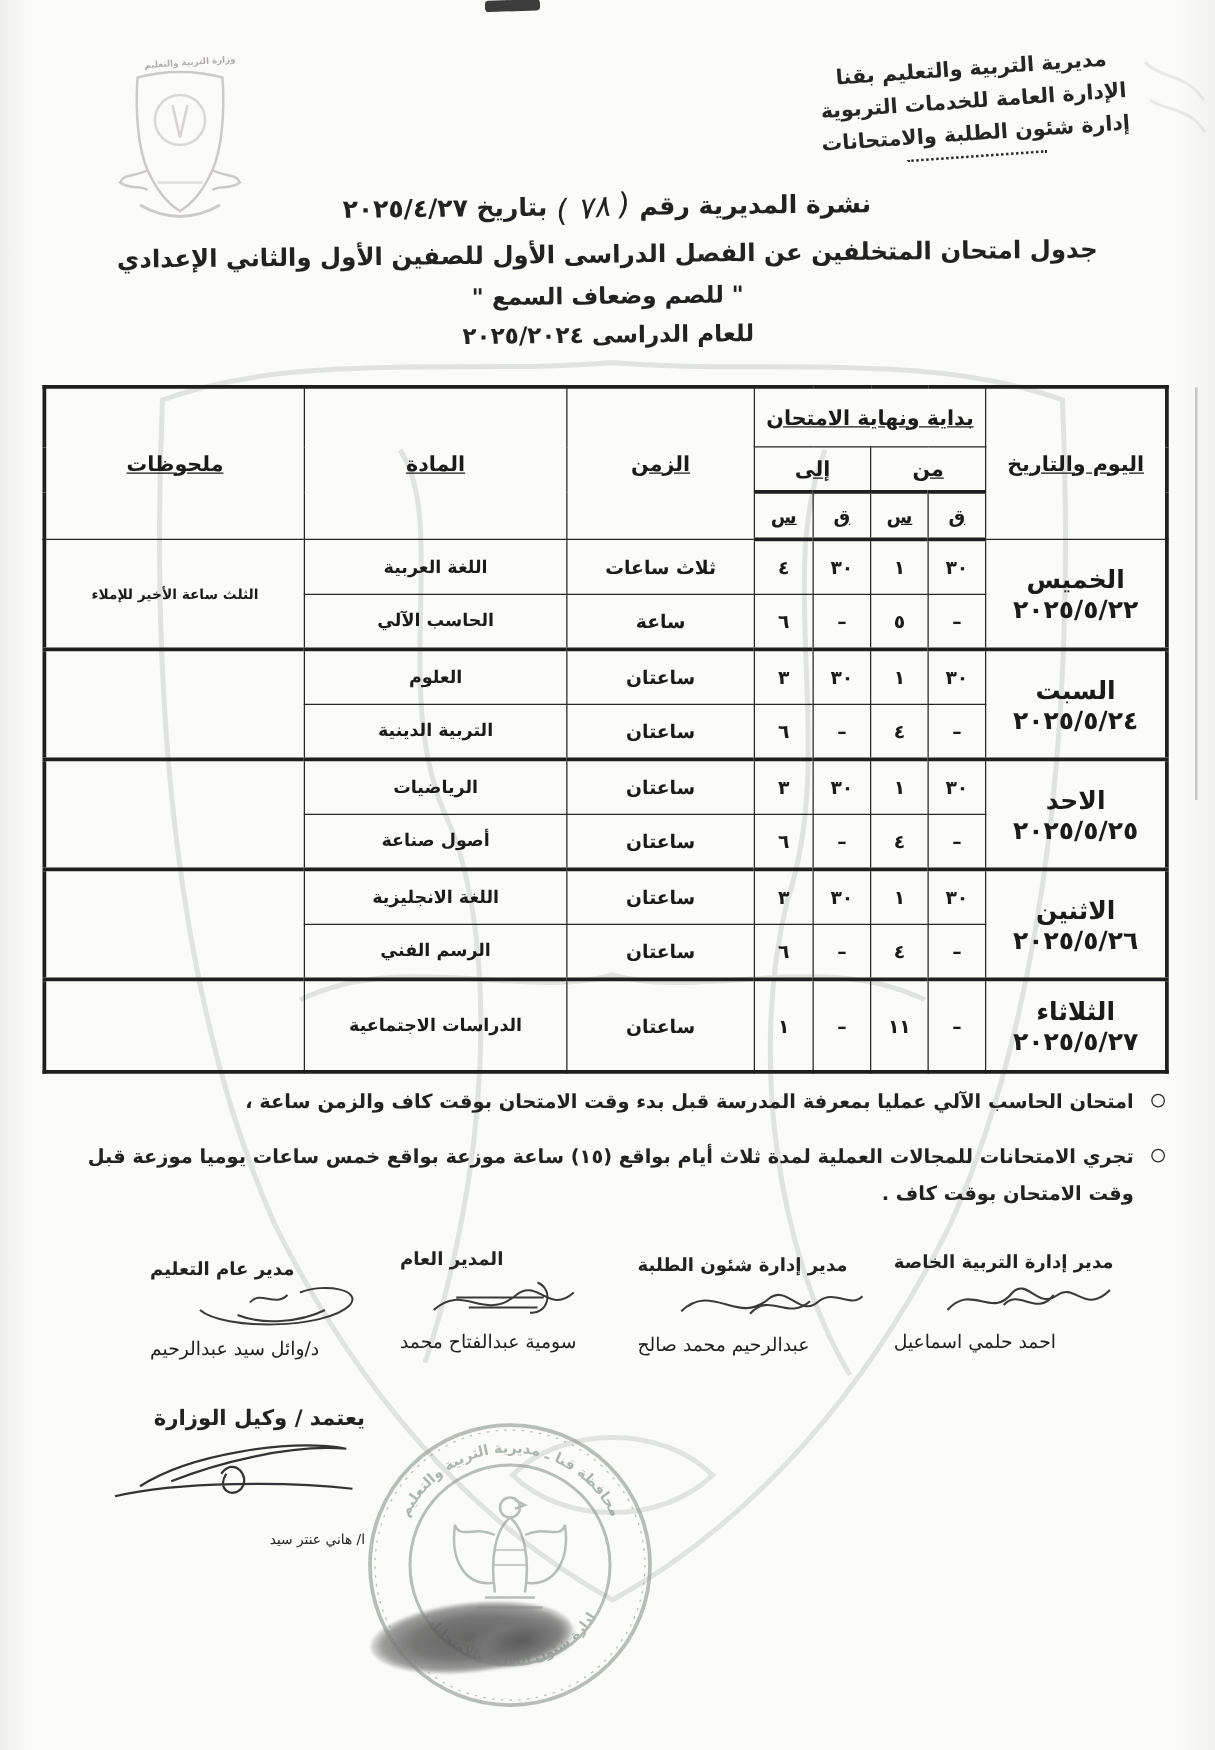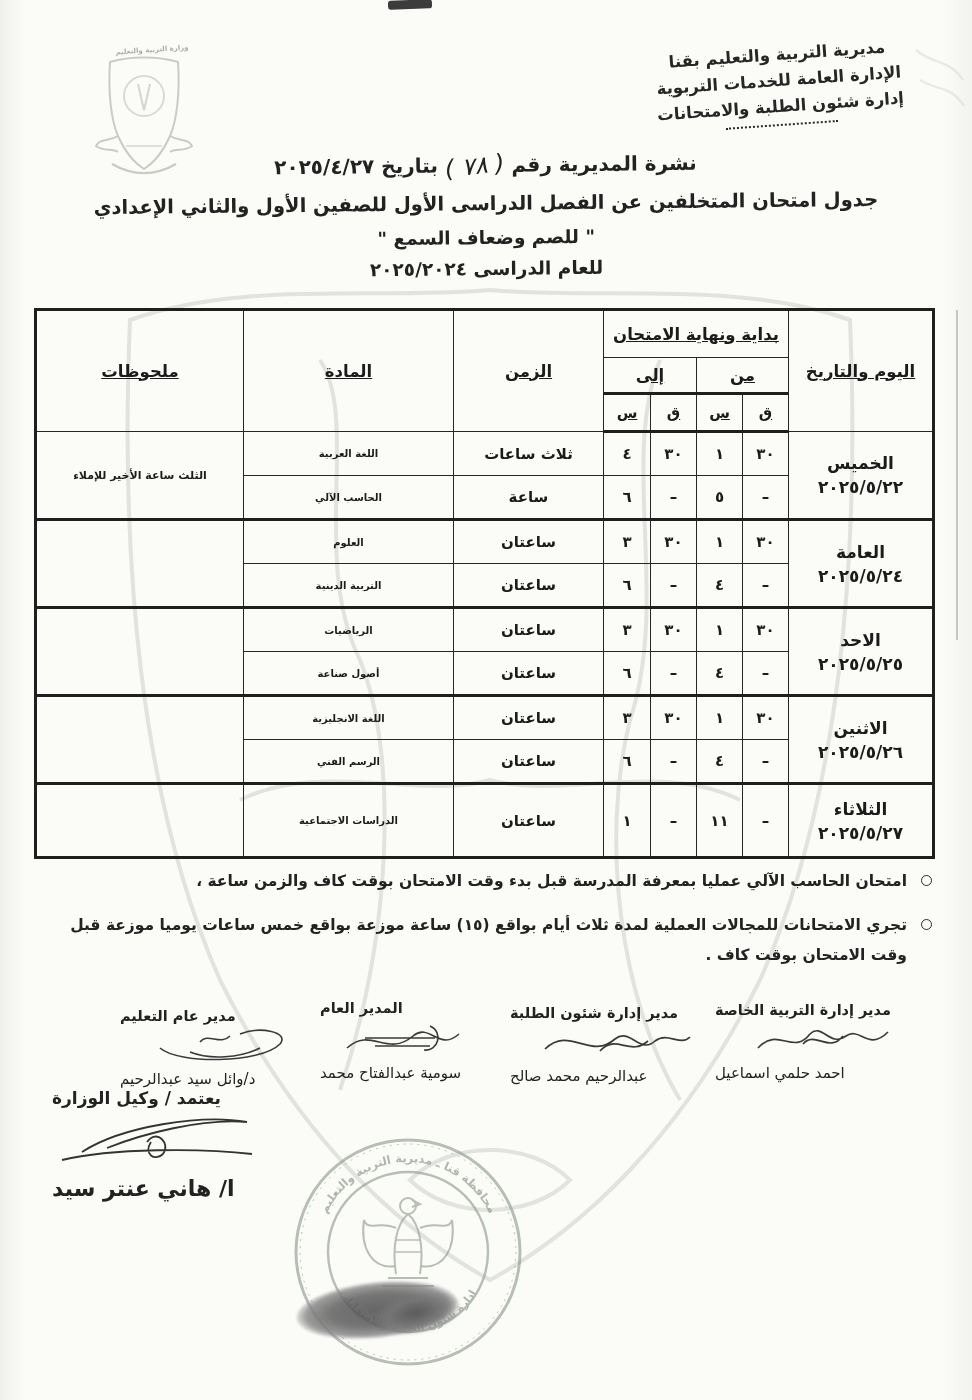--- a/index.html
+++ b/index.html
@@ -36,43 +36,43 @@
     border:3px solid #1f1f1f;background:transparent;
   }
   table.sched th,table.sched td{
     border:1.8px solid #262626;padding:0;text-align:center;vertical-align:middle;
     font-weight:700;color:#1b1b1b;overflow:hidden;
   }
   tr.h1{height:48px;} tr.h2{height:36px;} tr.h3{height:38px;}
   tr.body{height:44px;} tr.tall{height:74px;}
   th{font-size:16.5px;text-decoration:underline;}
   .sub{font-size:15px;}
-  td.daycell{font-size:17px;line-height:24px;}
+  td.daycell{font-size:20px;line-height:24px;}
   td.num{font-size:15px;}
-  td.subj{font-size:10px;}
+  td.subj{font-size:14px;}
   td.dur{font-size:15px;}
   td.note{font-size:11px;}
   .thick-top{border-top:3px solid #1f1f1f !important;}
   .thick-bot{border-bottom:3px solid #1f1f1f !important;}
   
   .notes{position:absolute;top:866px;right:40px;width:895px;color:#222;}
   .notes-head{
     font-size:16.5px;font-weight:700;text-decoration:underline;
     margin-bottom:16px;margin-right:2px;
   }
   .note-item{display:flex;gap:14px;align-items:flex-start;margin-bottom:14px;font-size:15.5px;font-weight:700;line-height:30px;}
   .bullet{flex:0 0 9px;margin-top:9px;width:9px;height:9px;border:1.8px solid #2a2a2a;border-radius:50%;}
   
   .sig{position:absolute;text-align:left;color:#222;}
   .sig .stitle{font-size:14.5px;font-weight:700;white-space:nowrap;}
   .sig .sname{font-size:15px;font-weight:400;white-space:nowrap;margin-top:2px;}
   .sig svg{display:block;margin:0 auto;}
-  .approval{position:absolute;top:1088px;left:52px;width:240px;text-align:left;color:#222;}
+  .approval{position:absolute;top:1125px;left:52px;width:240px;text-align:right;color:#222;}
   .approval .atitle{font-size:17px;font-weight:700;}
-  .approval .aname{font-size:22px;font-weight:700;margin-top:0px;}
+  .approval .aname{font-size:11px;font-weight:400;margin-top:12px;}
   
   .stamp{position:absolute;top:1128px;left:284px;width:248px;height:248px;opacity:.62;}
   .smudge{
     position:absolute;top:1282px;left:296px;width:162px;height:56px;
     background:radial-gradient(ellipse at 50% 50%, #4d4d4d 0%, #5f5f5f 40%, #8b8b8b 62%, rgba(160,160,160,0) 74%);
     border-radius:50%;transform:rotate(-6deg);filter:blur(1px);opacity:.85;
   }
   .smudge2{
     position:absolute;top:1292px;left:372px;width:90px;height:42px;
     background:radial-gradient(ellipse at 50% 50%, #555 0%, #777 45%, rgba(150,150,150,0) 72%);
@@ -182,21 +182,21 @@
       <td class="num">–</td>
       <td class="num">٥</td>
       <td class="num">–</td>
       <td class="num">٦</td>
       <td class="dur">ساعة</td>
       <td class="subj">الحاسب الآلي</td>
     </tr>
 
     <tr class="body">
       <td class="daycell thick-top" rowspan="2">
-        <span>العامة</span><br>
+        <span>السبت</span><br>
         <span>٢٠٢٥/٥/٢٤</span>
       </td>
       <td class="num thick-top">٣٠</td>
       <td class="num thick-top">١</td>
       <td class="num thick-top">٣٠</td>
       <td class="num thick-top">٣</td>
       <td class="dur thick-top">ساعتان</td>
       <td class="subj thick-top">العلوم</td>
       <td class="note thick-top" rowspan="2"></td>
     </tr>

